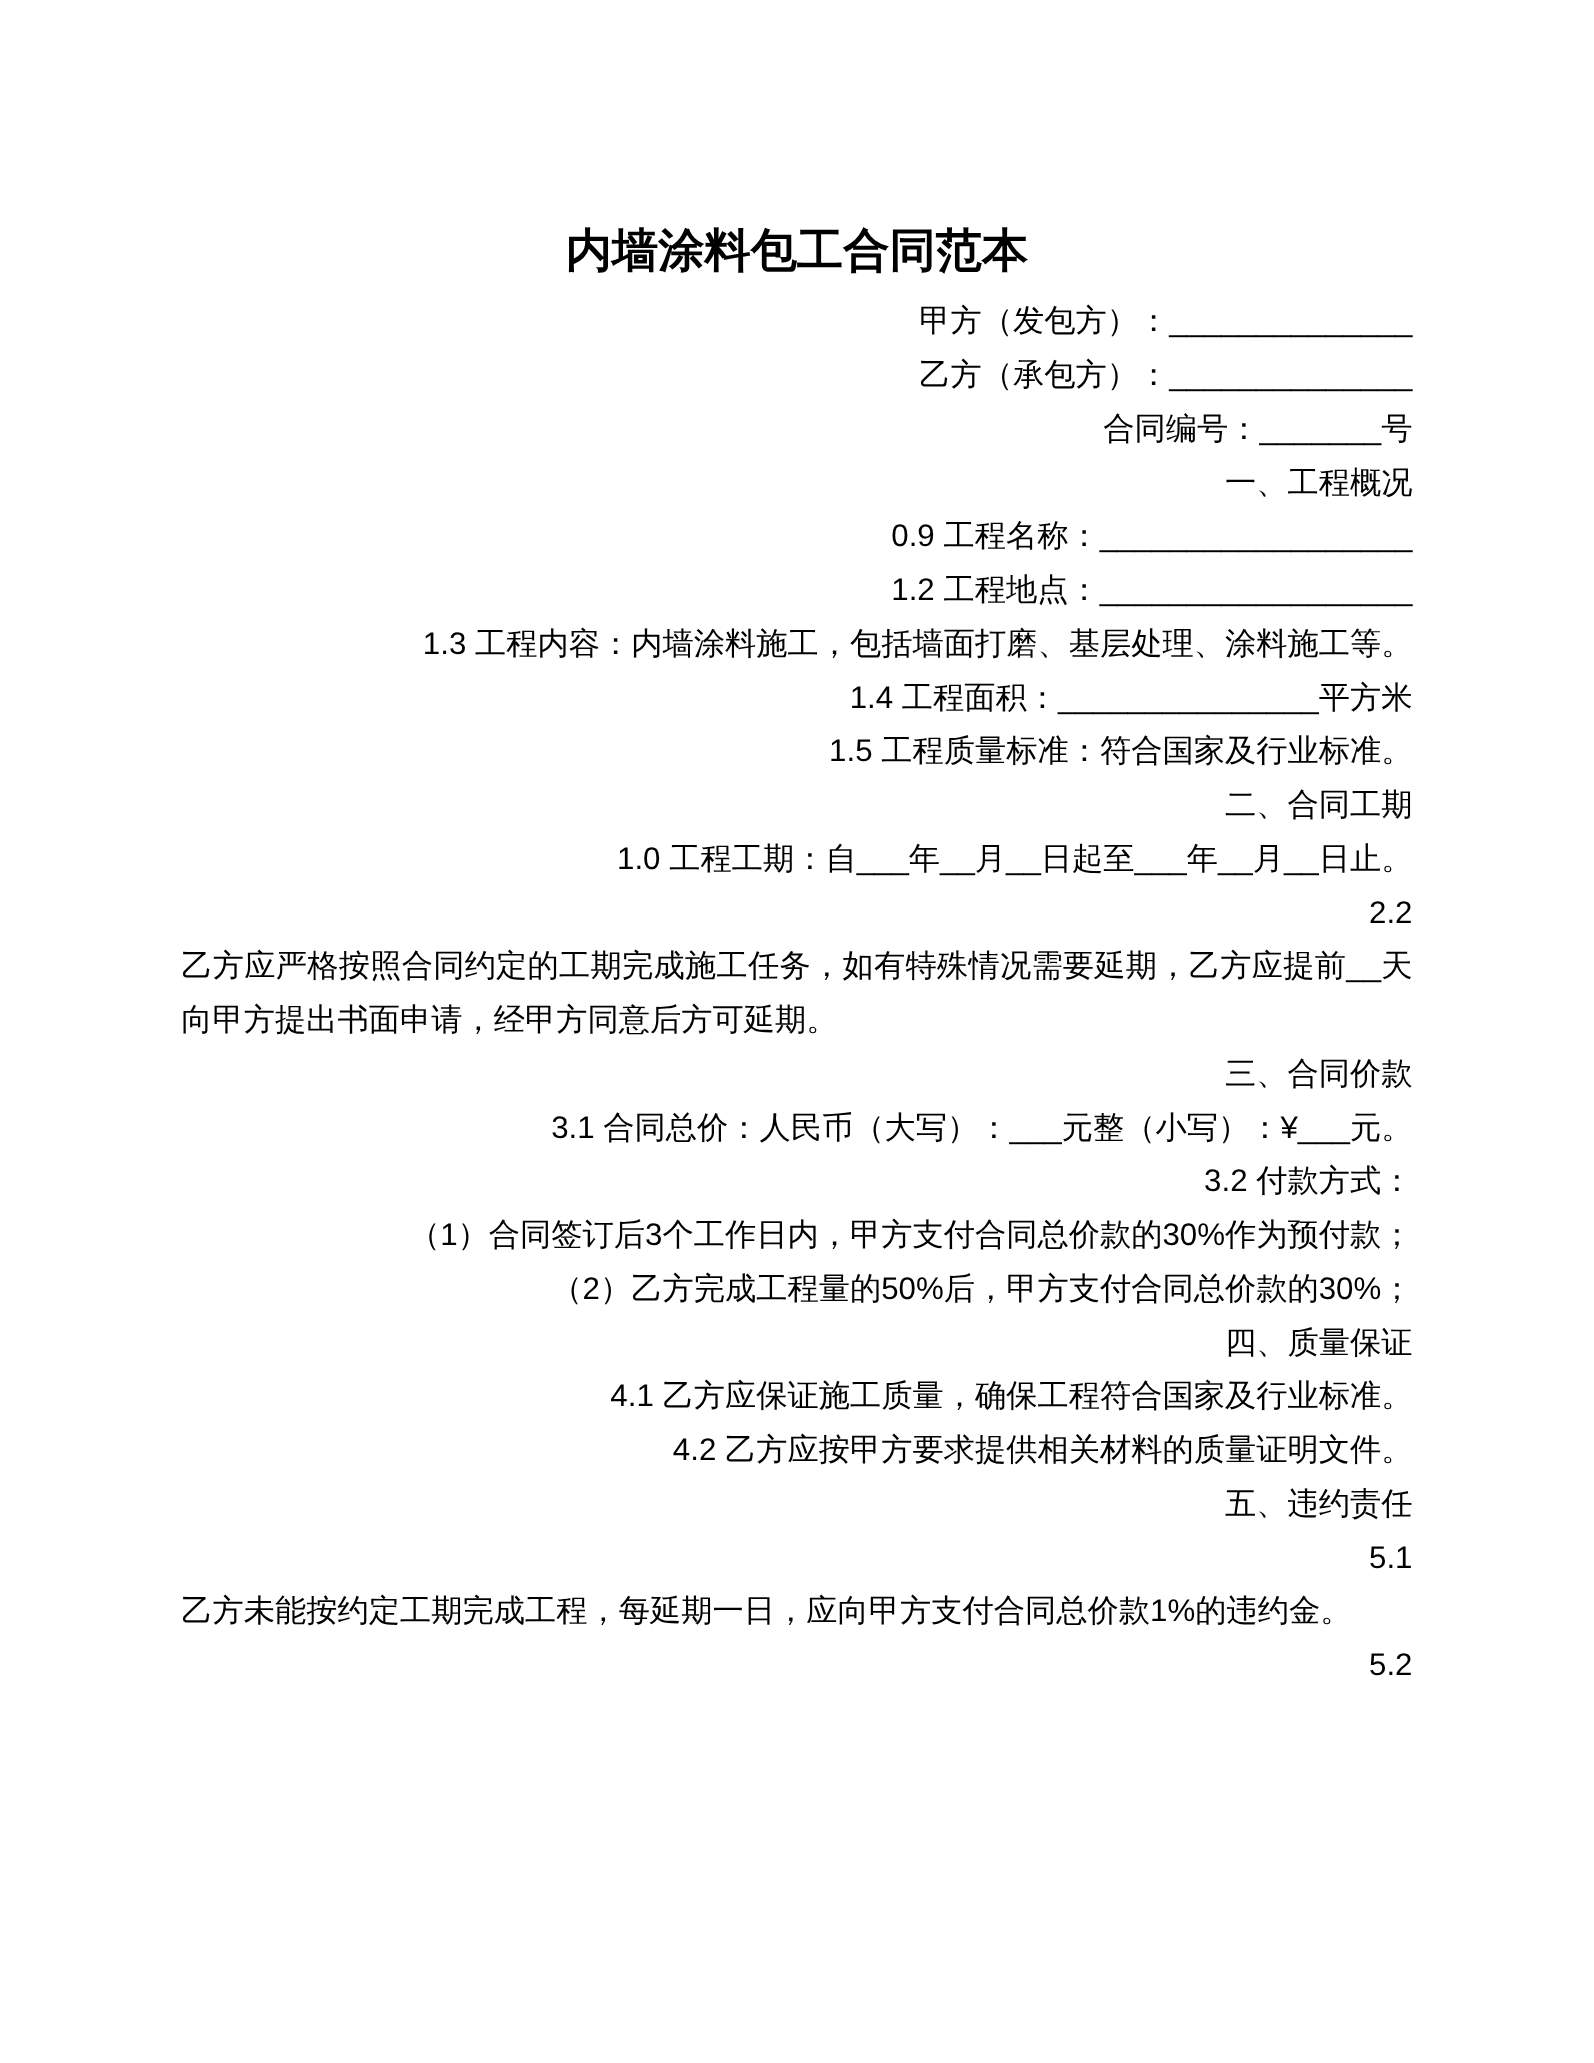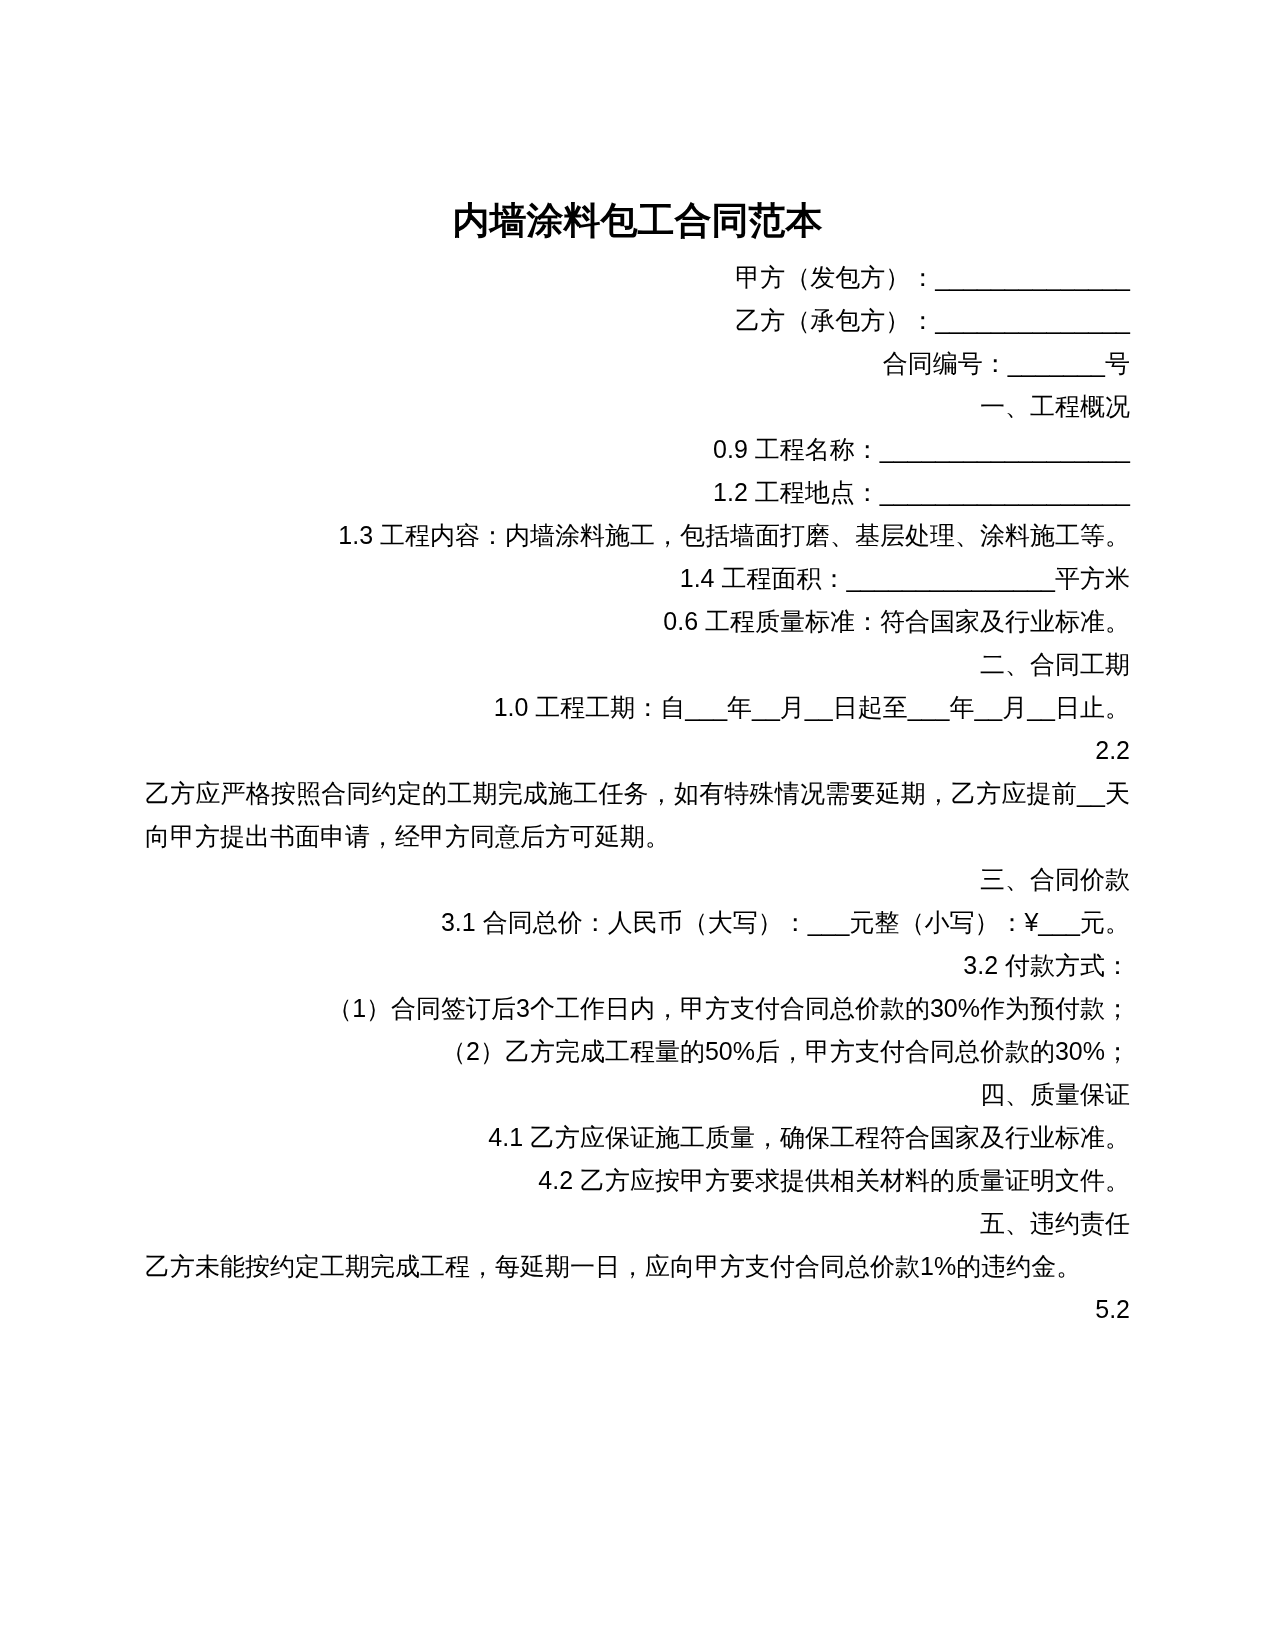--- a/index.html
+++ b/index.html
@@ -8,21 +8,21 @@
     width: 1275px;
     height: 1650px;
     position: relative;
     font-family: "Liberation Sans", "DejaVu Sans", sans-serif;
     color: #000000;
     overflow: hidden;
   }
   .doc {
     position: absolute;
     left: 145px;
-    top: 198px;
+    top: 178px;
     width: 985px;
   }
   .title {
     font-size: 37px;
     font-weight: bold;
     text-align: center;
     line-height: 45px;
     margin-bottom: 13px;
     letter-spacing: 0px;
   }
@@ -47,33 +47,34 @@
 
   <div class="line indent">甲方（发包方）：______________</div>
   <div class="line indent">乙方（承包方）：______________</div>
   <div class="line indent">合同编号：_______号</div>
 
   <div class="line indent">一、工程概况</div>
   <div class="line indent">0.9 工程名称：__________________</div>
   <div class="line indent">1.2 工程地点：__________________</div>
   <div class="line indent">1.3 工程内容：内墙涂料施工，包括墙面打磨、基层处理、涂料施工等。</div>
   <div class="line indent">1.4 工程面积：_______________平方米</div>
-  <div class="line indent">0.6 工程质量标准：符合国家及行业标准。</div>
+  <div class="line indent">1.5 工程质量标准：符合国家及行业标准。</div>
 
   <div class="line indent">二、合同工期</div>
   <div class="line indent">1.0 工程工期：自___年__月__日起至___年__月__日止。</div>
   <div class="line indent">2.2</div>
   <div class="line flush">乙方应严格按照合同约定的工期完成施工任务，如有特殊情况需要延期，乙方应提前__天向甲方提出书面申请，经甲方同意后方可延期。</div>
 
   <div class="line indent">三、合同价款</div>
   <div class="line indent">3.1 合同总价：人民币（大写）：___元整（小写）：¥___元。</div>
   <div class="line indent">3.2 付款方式：</div>
   <div class="line indent">（1）合同签订后3个工作日内，甲方支付合同总价款的30%作为预付款；</div>
   <div class="line indent">（2）乙方完成工程量的50%后，甲方支付合同总价款的30%；</div>
 
   <div class="line indent">四、质量保证</div>
   <div class="line indent">4.1 乙方应保证施工质量，确保工程符合国家及行业标准。</div>
   <div class="line indent">4.2 乙方应按甲方要求提供相关材料的质量证明文件。</div>
 
   <div class="line indent">五、违约责任</div>
+  <div class="line indent">5.1</div>
   <div class="line flush">乙方未能按约定工期完成工程，每延期一日，应向甲方支付合同总价款1%的违约金。</div>
   <div class="line indent">5.2</div>
 </div>
 
 </body></html>

